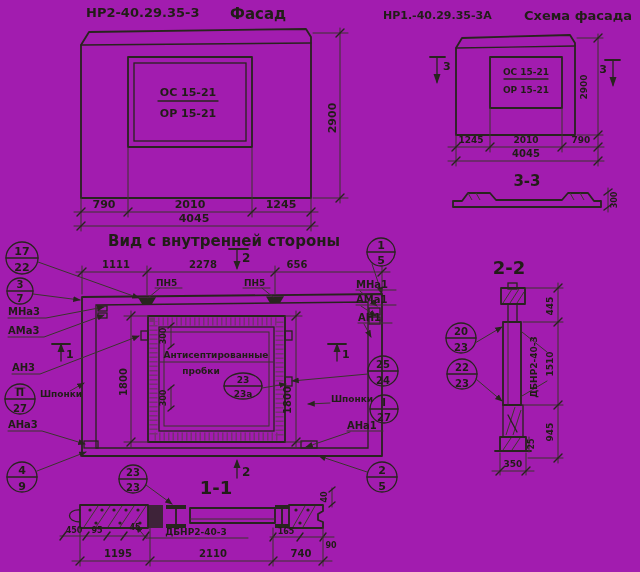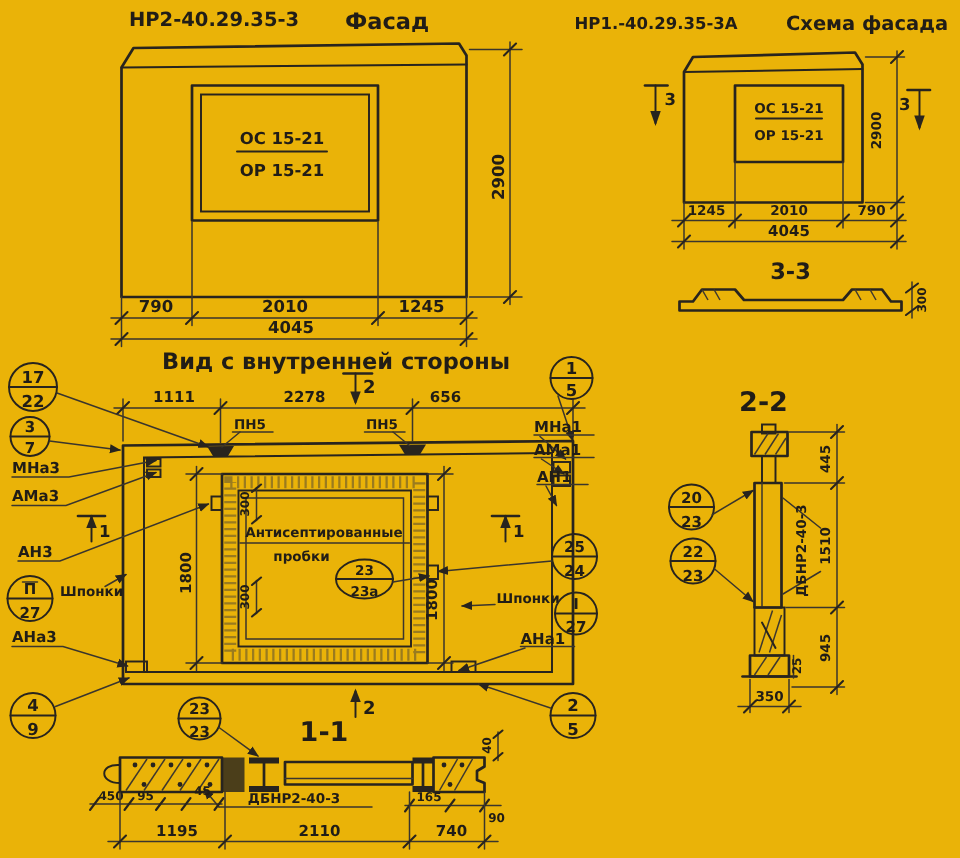--- a/index.html
+++ b/index.html
@@ -1,16 +1,16 @@
 <!DOCTYPE html>
 <html><head>
 <meta charset="utf-8">
 <style>
   html,body{margin:0;padding:0;background:#e9e7e2}
-  .stage{position:relative;width:640px;height:572px;background:#eab308;overflow:hidden}
+  .stage{position:relative;width:640px;height:572px;background:#a21caf;overflow:hidden}
   svg{position:absolute;left:0;top:0}
   .ln{stroke:#28241e;fill:none;stroke-width:1.8;stroke-linecap:round;stroke-linejoin:round}
   .md{stroke:#28241e;fill:none;stroke-width:1.3;stroke-linecap:round}
   .dm{stroke:#3a352d;fill:none;stroke-width:1;stroke-linecap:round}
   .tk{stroke:#28241e;stroke-width:1.4;stroke-linecap:round}
   .dk{fill:#28241e;stroke:none}
   .ht{stroke:#3e382e;stroke-width:1;fill:none}
   .hb{stroke:#4a4336;stroke-width:8;fill:none;stroke-dasharray:1.5 3;opacity:.5}
   text{font-family:"DejaVu Sans","Liberation Sans",sans-serif;fill:#211d17;font-weight:bold}
   .t8{font-size:8px}.t9{font-size:9px}.t10{font-size:10px}.t11{font-size:11px}

